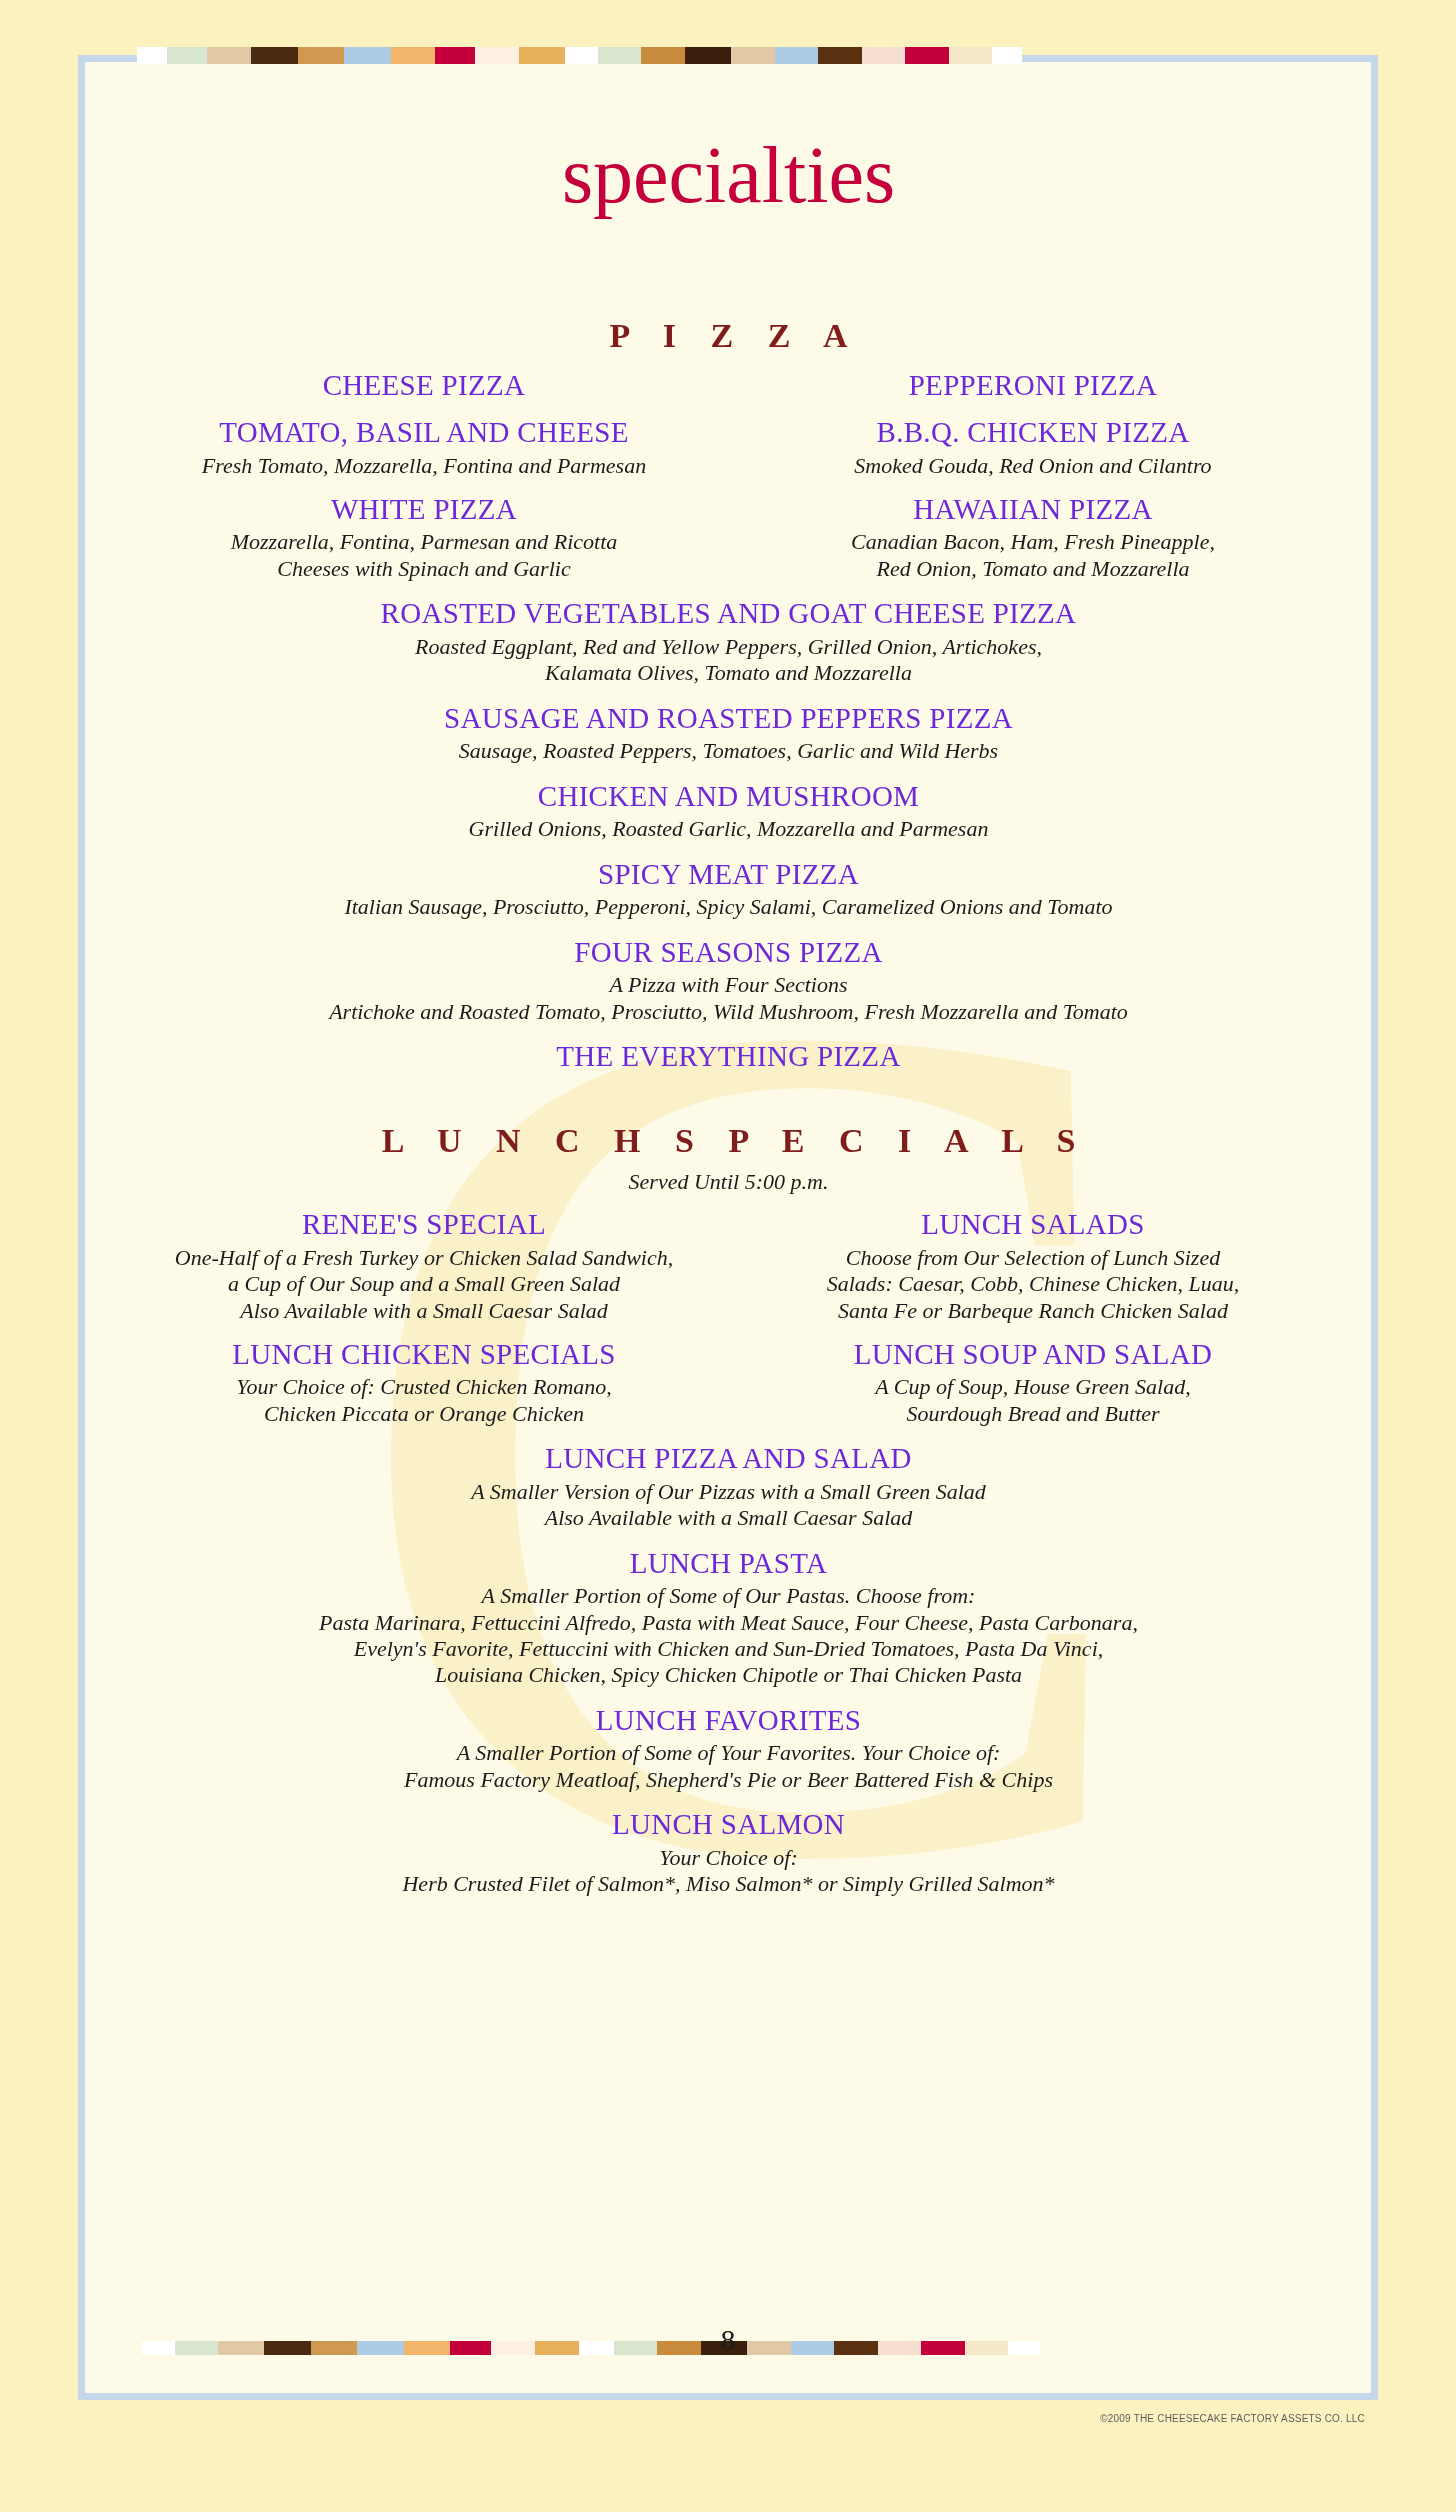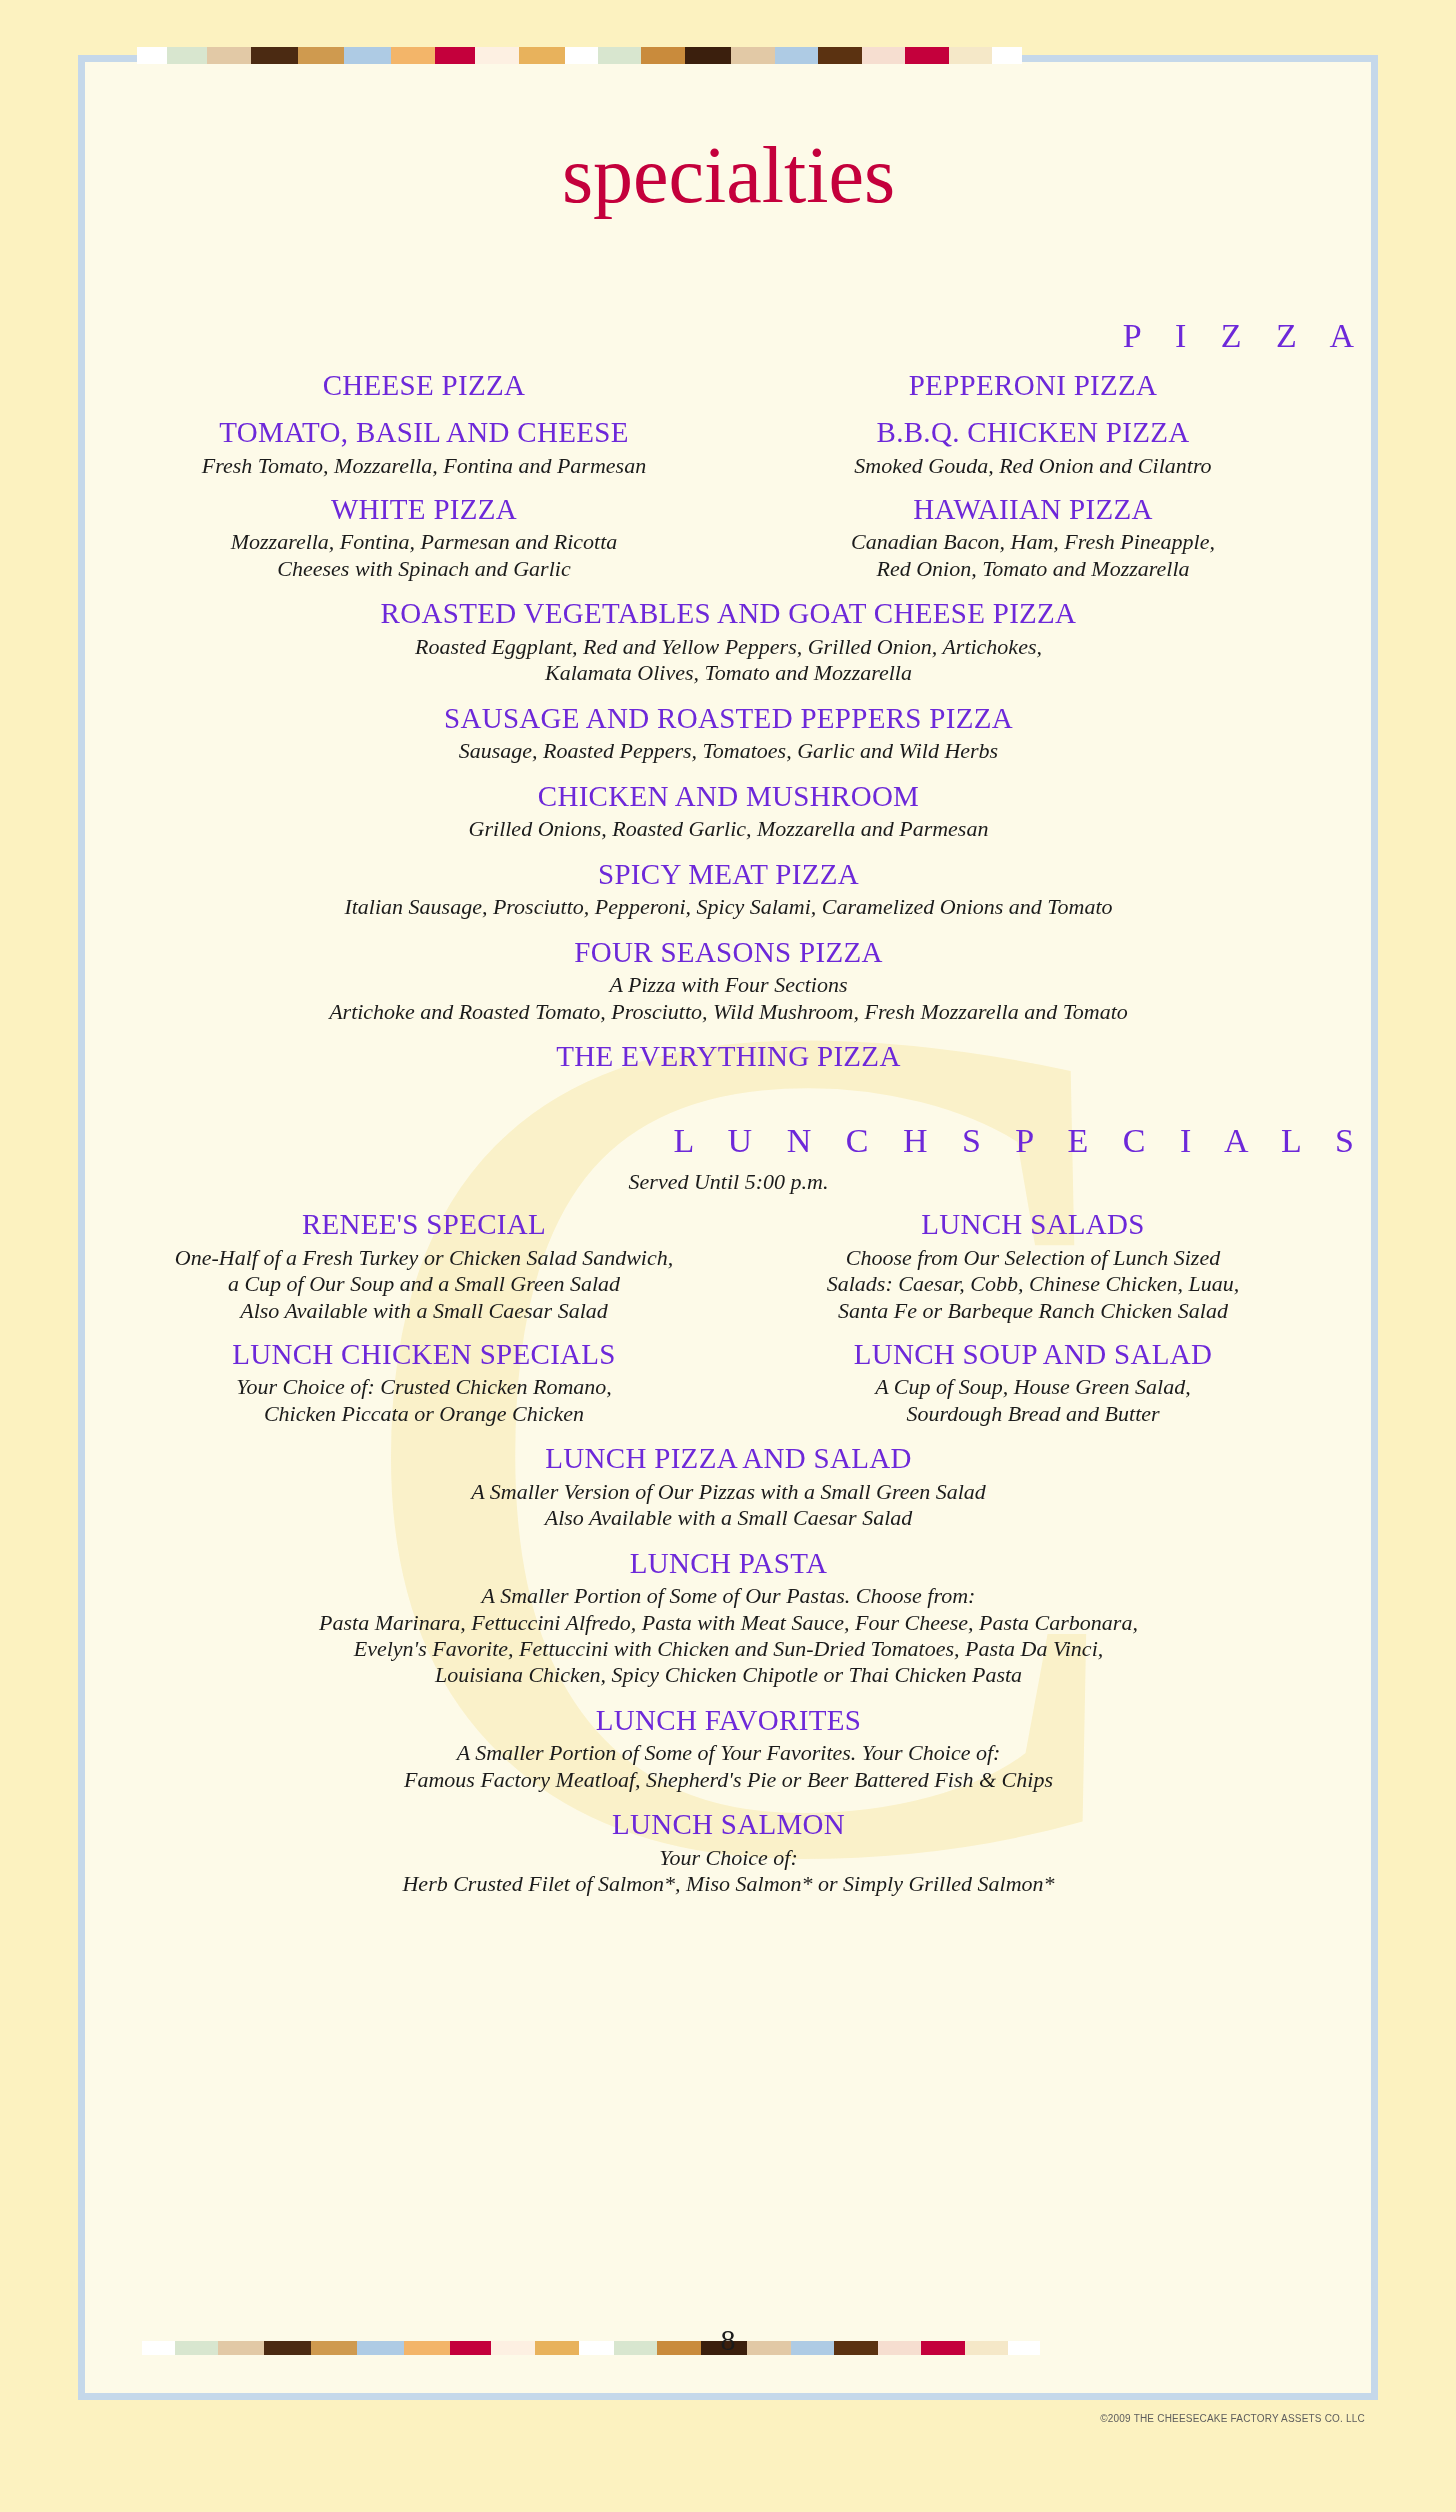--- a/index.html
+++ b/index.html
@@ -88,25 +88,24 @@
     font-size: 80px;
     color: #c4003c;
     letter-spacing: 0px;
     margin: 0;
     padding-top: 30px;
     font-weight: normal;
   }
   .section-head {
     font-size: 34px;
     letter-spacing: 13px;
-    color: #6d28d9;
+    color: #7f1d1d;
     margin: 0;
-    font-weight: normal;
+    font-weight: bold;
     padding-left: 13px;
-    text-align: right;
   }
   .pizza-head { margin-top: 96px; }
   .lunch-head { margin-top: 48px; }
 
   .served {
     font-style: italic;
     font-size: 22px;
     color: #1b1b1b;
     margin-top: 9px;
   }

